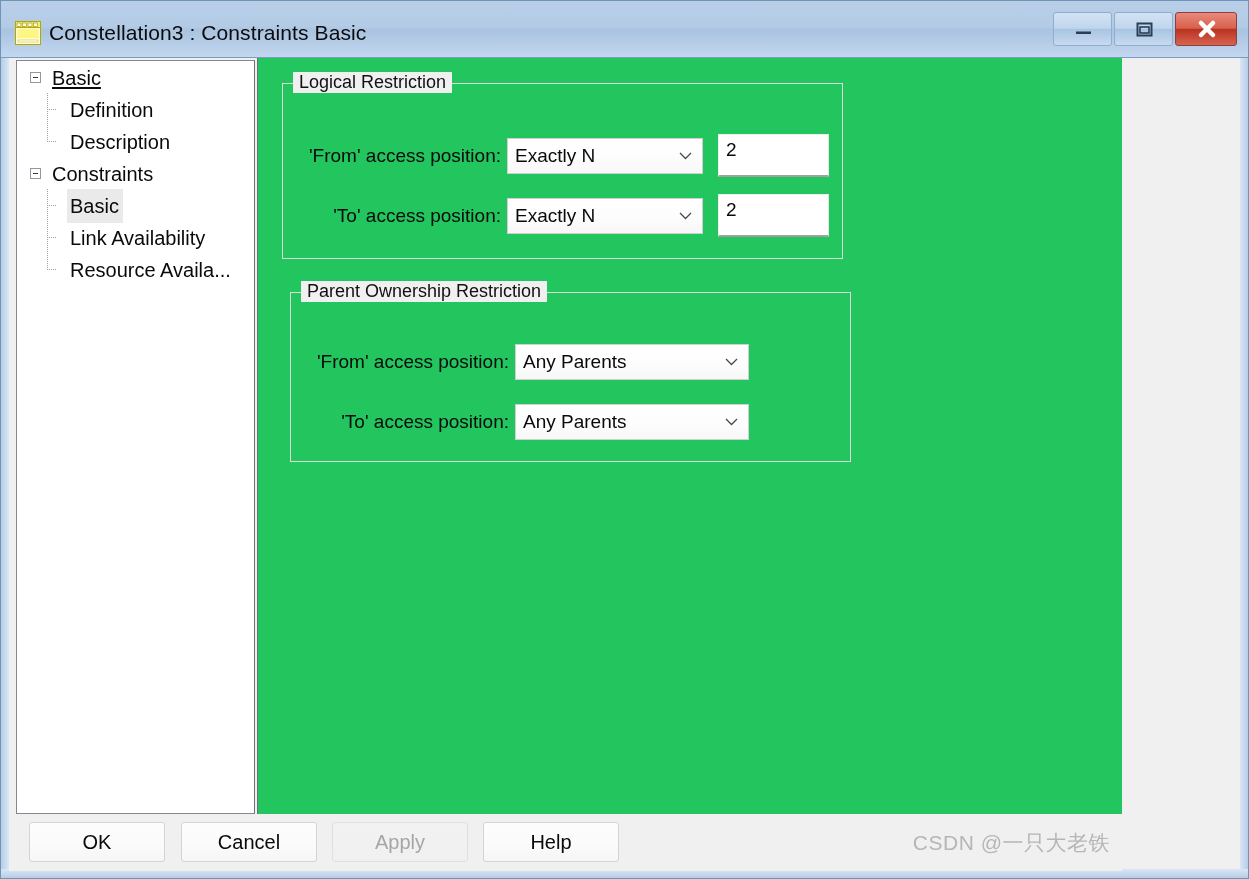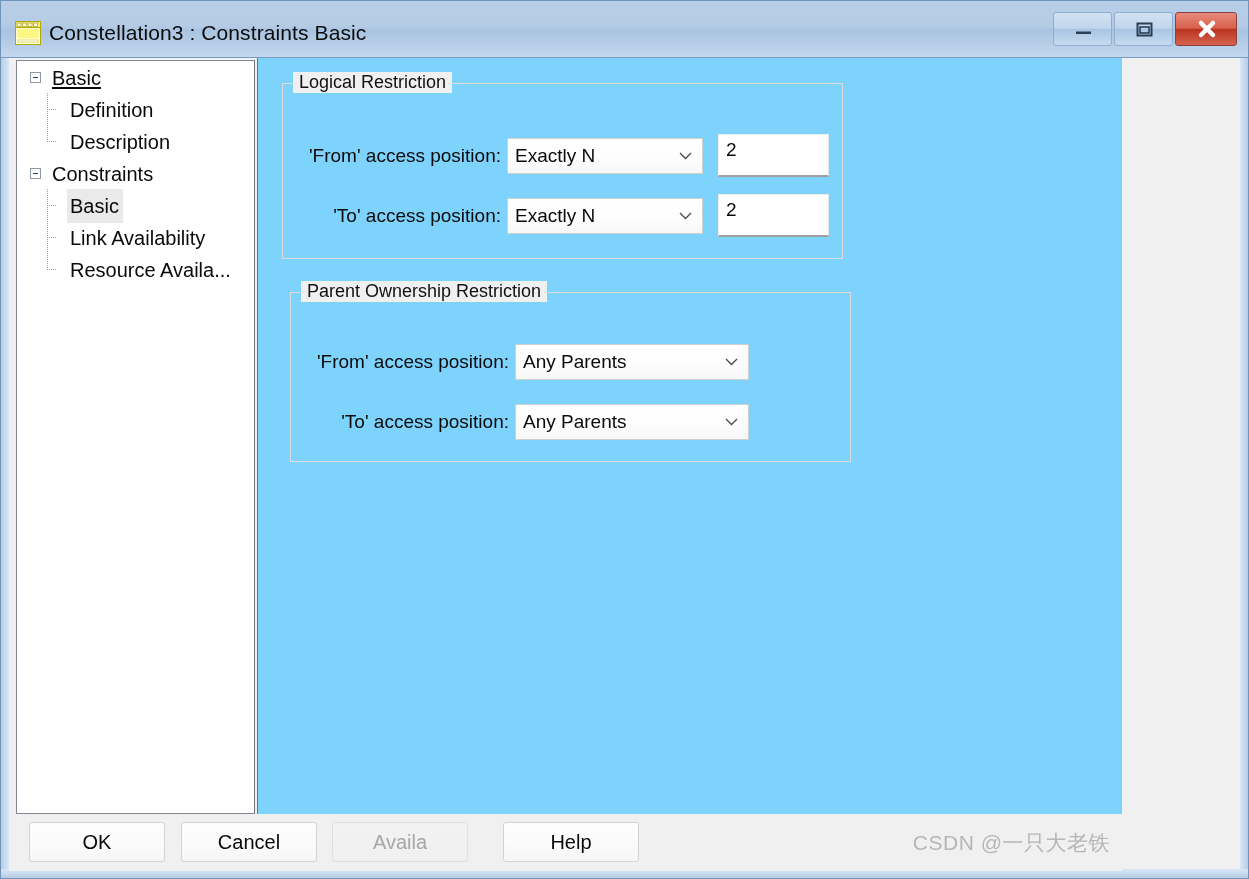--- a/index.html
+++ b/index.html
@@ -163,21 +163,21 @@
     width: 9px; height: 1px;
     background-image: linear-gradient(to right, #9aa0a8 50%, transparent 50%);
     background-size: 2px 1px;
   }
 
   
   #content {
     position: absolute;
     left: 248px; top: 0px;
     right: 0; bottom: 57px;
-    background: #7dd3fc;
+    background: #22c55e;
     border-left: 1px solid #6d7279;
   }
 
   .groupbox {
     position: absolute;
     box-sizing: border-box;
     border: 1px solid #dcdcdc;
     background: transparent;
   }
   .group-title {
@@ -272,21 +272,21 @@
     text-align: center;
   }
   .dlgbtn.disabled {
     color: #a6a6a6;
     background: linear-gradient(to bottom, #f2f2f2 0%, #f0f0f0 100%);
     border-color: #e0e0e0;
   }
   #btn-ok     { left: 20px; }
   #btn-cancel { left: 172px; }
   #btn-apply  { left: 323px; }
-  #btn-help   { left: 494px; }
+  #btn-help   { left: 474px; }
 
   #watermark {
     position: absolute;
     right: 12px;
     bottom: 14px;
     font-size: 21px;
     color: #b6b6b6;
     white-space: nowrap;
     letter-spacing: 0.5px;
     pointer-events: none;
@@ -443,20 +443,20 @@
                 </svg>
             </span>
           </div>
         </div>
       </div>
     </div>
 
     <div id="buttonbar">
       <button class="dlgbtn" id="btn-cancel">Cancel</button>
       <button class="dlgbtn" id="btn-ok">OK</button>
-      <button class="dlgbtn disabled" id="btn-apply" disabled="">Availa</button>
+      <button class="dlgbtn disabled" id="btn-apply" disabled="">Apply</button>
       <button class="dlgbtn" id="btn-help">Help</button>
 
       <div id="watermark">CSDN @一只大老铁</div>
     </div>
 
   </div>
 </div>
 
 </body></html>

